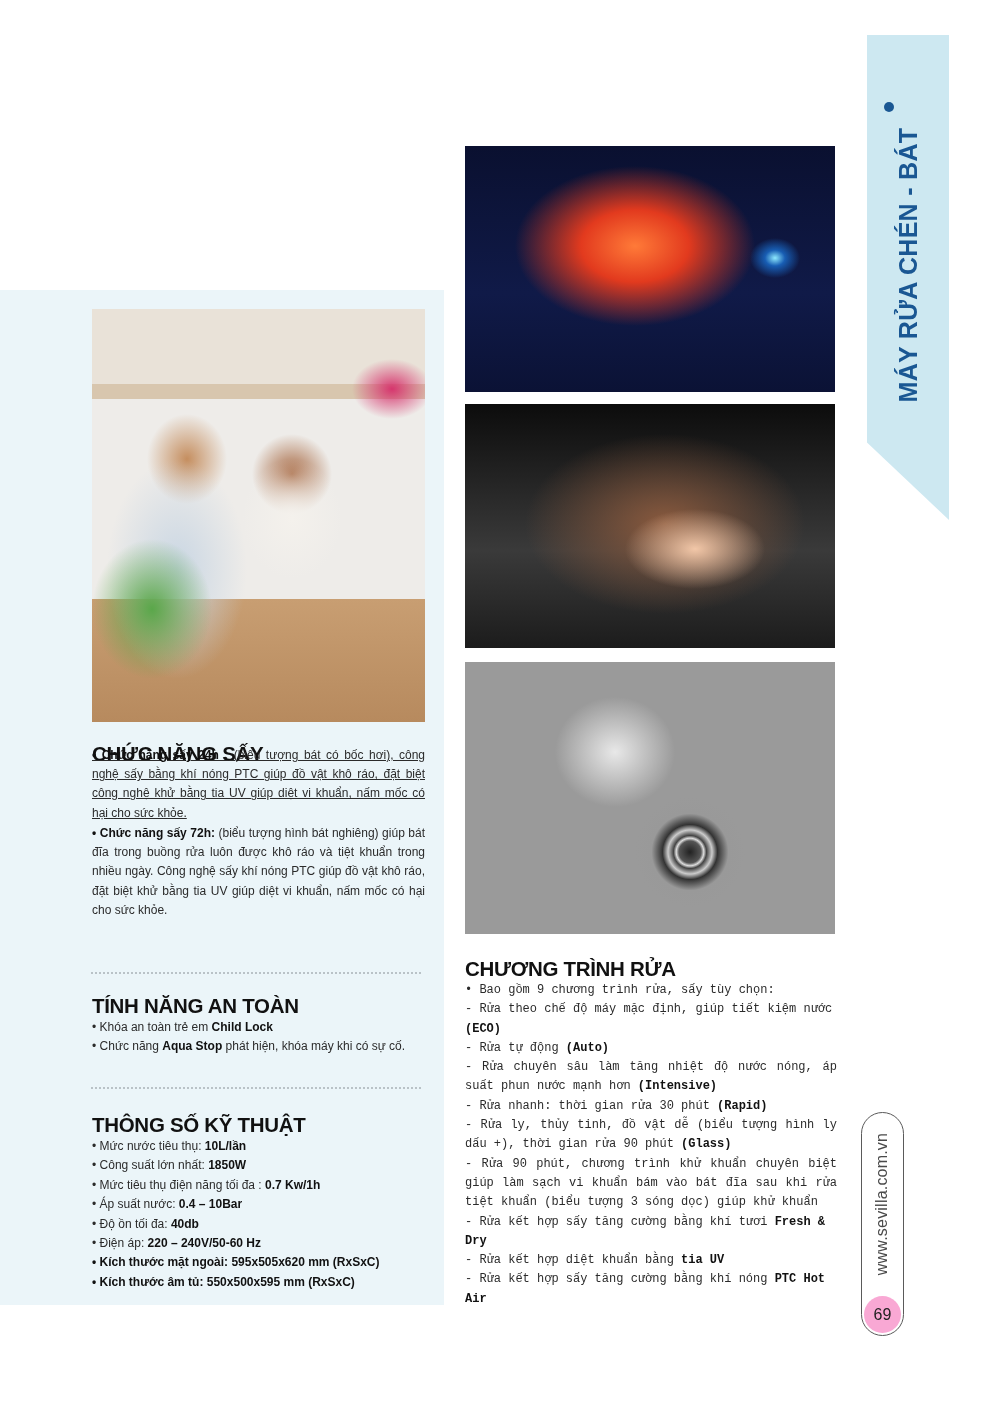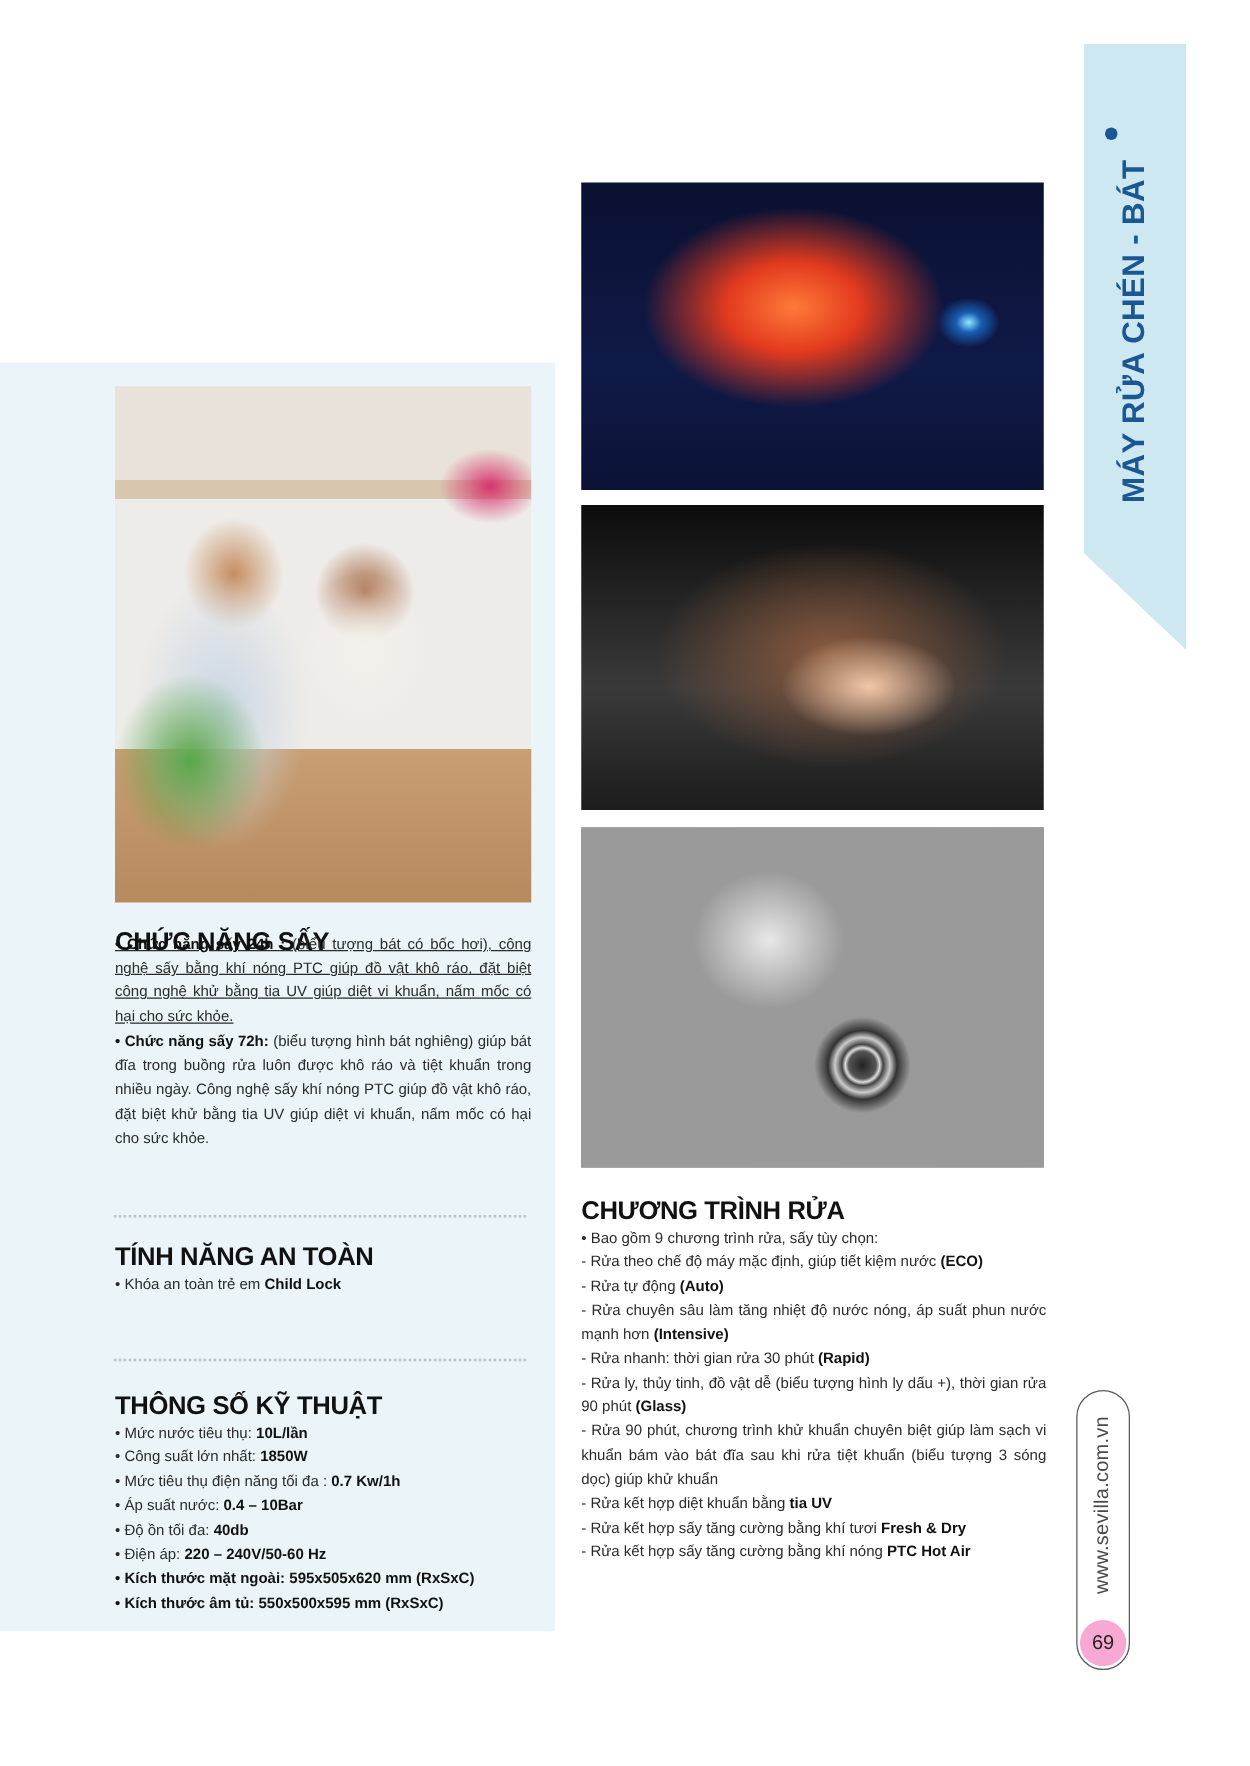--- a/index.html
+++ b/index.html
@@ -77,47 +77,48 @@
 
 <div class="h-sec" style="left:92px; top:742px;">CHỨC NĂNG SẤY</div>
 <p class="para justify" style="left:92px; top:746px; width:333px;text-decoration:underline;"><b>• Chức năng sấy 24h :</b><span> (biểu tượng bát có bốc hơi), công nghệ sấy bằng khí nóng PTC giúp đồ vật khô ráo, đặt biệt công nghệ khử bằng tia UV giúp diệt vi khuẩn, nấm mốc có hại cho sức khỏe.</span></p>
 <p class="para justify" style="left:92px; top:824px; width:333px;"><b>• Chức năng sấy 72h:</b><span> (biểu tượng hình bát nghiêng) giúp bát đĩa trong buồng rửa luôn được khô ráo và tiệt khuẩn trong nhiều ngày. Công nghệ sấy khí nóng PTC giúp đồ vật khô ráo, đặt biệt khử bằng tia UV giúp diệt vi khuẩn, nấm mốc có hại cho sức khỏe.</span></p>
 
 <div class="dots" style="top:972px;"></div>
 
 <div class="h-sec" style="left:92px; top:994px;">TÍNH NĂNG AN TOÀN</div>
 <ul class="list" style="left:92px; top:1018px;">
   <li><span>• Khóa an toàn trẻ em </span><b>Child Lock</b><span></span></li>
+  <li><span>• Chức năng </span><b>Aqua Stop</b><span> phát hiện, khóa máy khi có sự cố.</span></li>
 </ul>
 
 <div class="dots" style="top:1087px;"></div>
 
 <div class="h-sec" style="left:92px; top:1113px;">THÔNG SỐ KỸ THUẬT</div>
 <ul class="list" style="left:92px; top:1137px; line-height:19.4px;">
   <li><span>• Mức nước tiêu thụ: </span><b>10L/lần</b></li>
   <li><span>• Công suất lớn nhất: </span><b>1850W</b></li>
   <li><span>• Mức tiêu thụ điện năng tối đa : </span><b>0.7 Kw/1h</b></li>
   <li><span>• Áp suất nước: </span><b>0.4 – 10Bar</b></li>
   <li><span>• Độ ồn tối đa: </span><b>40db</b></li>
   <li><span>• Điện áp: </span><b>220 – 240V/50-60 Hz</b></li>
   <li><b>• Kích thước mặt ngoài: 595x505x620 mm (RxSxC)</b></li>
   <li><b>• Kích thước âm tủ: 550x500x595 mm (RxSxC)</b></li>
 </ul>
 
 <div class="h-sec" style="left:465px; top:957px;">CHƯƠNG TRÌNH RỬA</div>
-<div class="para" style="left:465px; top:981px; width:372px; line-height:19.3px;">
+<div class="para" style="left:465px; top:981px; width:372px; line-height:19.3px;font-family:Liberation Mono, monospace;">
   <div>• Bao gồm 9 chương trình rửa, sấy tùy chọn:</div>
   <div><span>- Rửa theo chế độ máy mặc định, giúp tiết kiệm nước </span><b>(ECO)</b></div>
   <div><span>-  Rửa tự động </span><b>(Auto)</b></div>
   <div style="text-align:justify;"><span>- Rửa chuyên sâu làm tăng nhiệt độ nước nóng, áp suất phun nước mạnh hơn </span><b>(Intensive)</b></div>
   <div><span>- Rửa nhanh: thời gian rửa 30 phút </span><b>(Rapid)</b></div>
   <div style="text-align:justify;"><span>- Rửa ly, thủy tinh, đồ vật dễ (biểu tượng hình ly dấu +), thời gian rửa 90 phút </span><b>(Glass)</b></div>
   <div style="text-align:justify;"><span>- Rửa 90 phút, chương trình khử khuẩn chuyên biệt giúp làm sạch vi khuẩn bám vào bát đĩa sau khi rửa tiệt khuẩn (biểu tượng 3 sóng dọc) giúp khử khuẩn</span></div>
+  <div><span>- Rửa kết hợp sấy tăng cường bằng khí tươi </span><b>Fresh &amp; Dry</b></div>
   <div><span>- Rửa kết hợp diệt khuẩn bằng </span><b>tia UV</b></div>
-  <div><span>- Rửa kết hợp sấy tăng cường bằng khí tươi </span><b>Fresh &amp; Dry</b></div>
   <div><span>- Rửa kết hợp sấy tăng cường bằng khí nóng </span><b>PTC Hot Air</b></div>
 </div>
 
 <div class="ribbon"></div>
 <div class="ribbon-dot"></div>
 <div class="ribbon-text">MÁY  RỬA CHÉN - BÁT</div>
 
 <div class="web-pill"></div>
 <div class="web-text">www.sevilla.com.vn</div>
 <div class="page-num">69</div>

